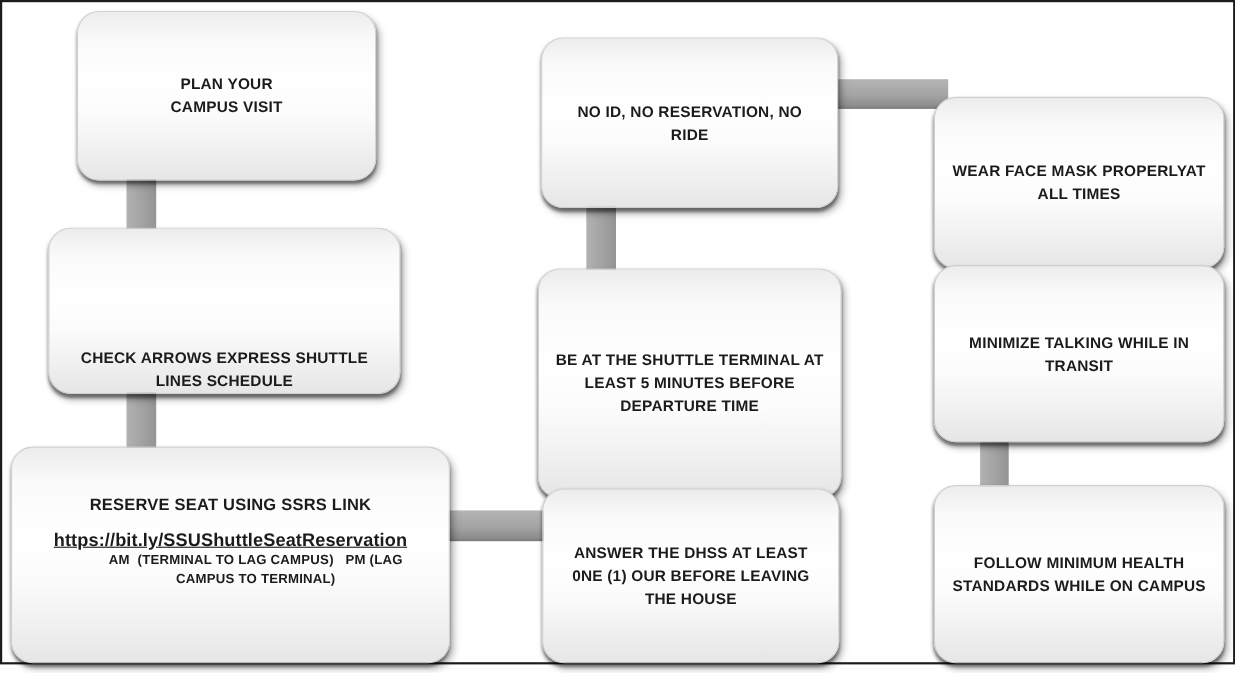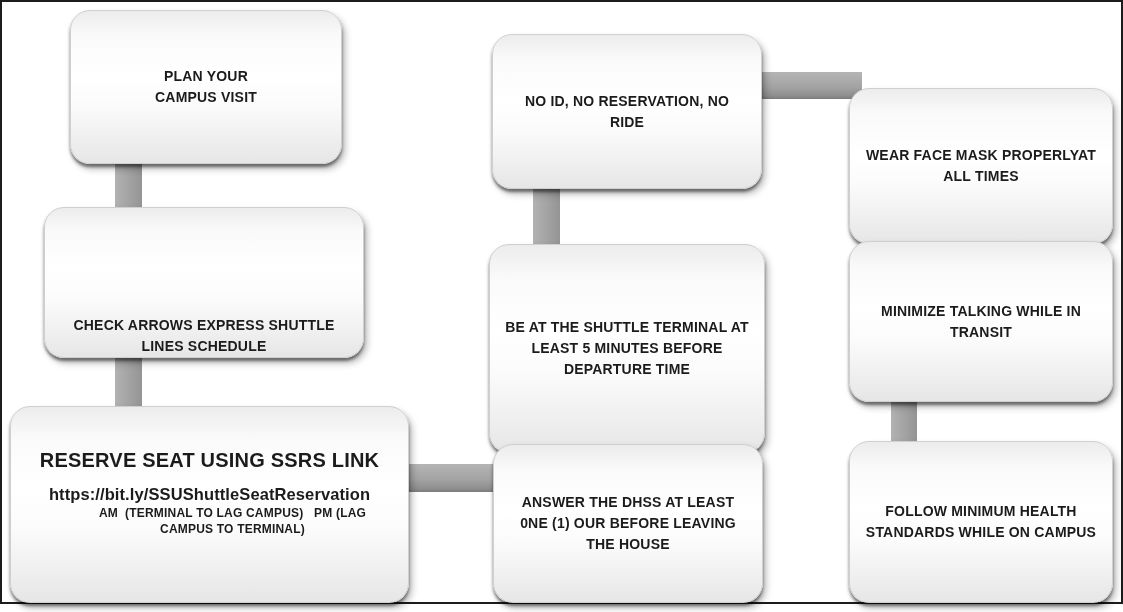--- a/index.html
+++ b/index.html
@@ -47,22 +47,22 @@
   #b0{left:68px;top:8px;width:272px;height:154px;}
   #b1{left:42px;top:205px;width:320px;height:151px;justify-content:flex-end;}
   #b2{left:8px;top:404px;width:399px;height:197px;padding-bottom:26px;}
   #b3{left:490px;top:32px;width:270px;height:155px;}
   #b4{left:487px;top:242px;width:276px;height:209px;}
   #b5{left:491px;top:442px;width:270px;height:159px;}
   #b6{left:847px;top:42px;width:264px;height:156px;margin-top:44px;}
   #b7{left:847px;top:239px;width:264px;height:161px;}
   #b8{left:847px;top:439px;width:264px;height:162px;}
   
-  #b2 .title{font-size:20px;margin-bottom:10px;padding:0 10px;}
-  #b2 .link{font-size:16.5px;letter-spacing:0.1px;padding:0 8px;line-height:1.2;}
+  #b2 .title{font-size:15px;margin-bottom:10px;padding:0 10px;}
+  #b2 .link{font-size:16.5px;letter-spacing:0.1px;padding:0 8px;line-height:1.2;text-decoration:underline;}
   #b2 .sub{font-size:12px;line-height:1.35;white-space:pre-wrap;padding:0 14px;margin-left:46px;}
 </style>
 </head>
 <body>
 
 <div class="canvas">
   <div class="frame">
 
     <div class="conn v" id="cv1"></div>
     <div class="conn v" id="cv2"></div>

